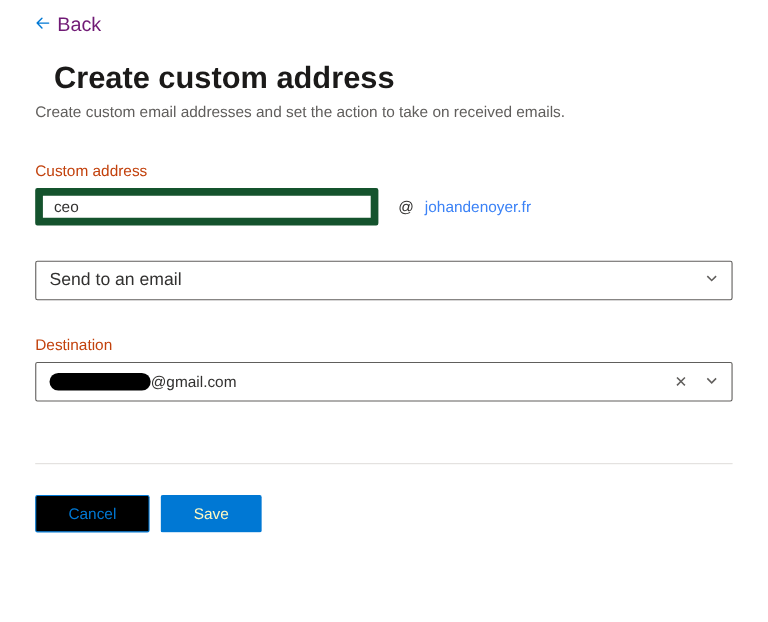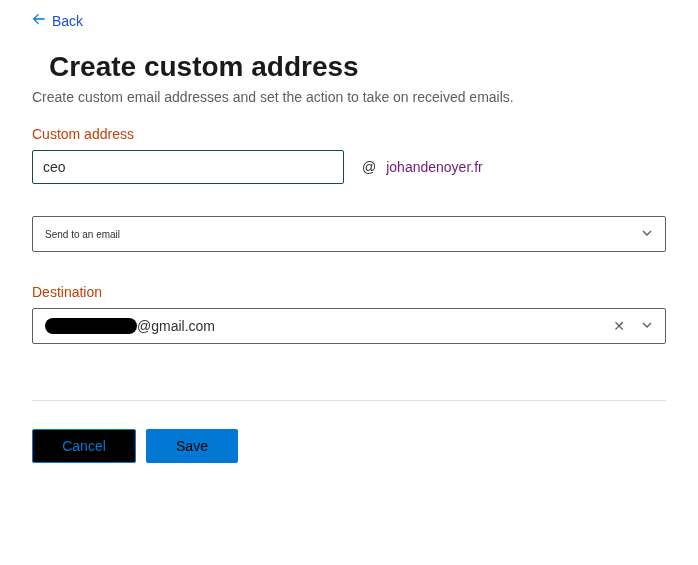--- a/index.html
+++ b/index.html
@@ -6,84 +6,84 @@
     body {
       font-family: 'Segoe UI', Tahoma, sans-serif;
       background: #fff;
       color: #323130;
       padding: 12px 32px 32px 32px;
       width: 698px;
     }
     .back-link {
       display: inline-flex;
       align-items: center;
-      color: #1d4ed8;
-      font-size: 14px;
+      color: #701a75;
+      font-size: 18px;
       cursor: pointer;
       margin-bottom: 22px;
     }
     .back-link svg {
       margin-right: 6px;
     }
     h1 {
       font-size: 28px;
       font-weight: 600;
       color: #1b1a19;
       margin-bottom: 6px;
       margin-left: 17px;
     }
     .subtitle {
       font-size: 14px;
       color: #605e5c;
-      margin-bottom: 21px;
+      margin-bottom: 38px;
     }
     .field-group { margin-bottom: 32px; }
     .field-label {
       display: flex;
       align-items: center;
       font-size: 14px;
       color: #c2410c;
       margin-bottom: 8px;
     }
     .info-icon {
       display: inline-flex;
       margin-left: 2px;
     }
     .custom-addr-row {
       display: flex;
       align-items: center;
     }
     .text-input {
-      border: 1px solid #14532d;
+      border: 7px solid #14532d;
       border-radius: 2px;
       height: 34px;
       padding: 0 10px;
       font-size: 14px;
       font-family: inherit;
       outline: none;
       color: #323130;
     }
     .custom-addr-input { width: 312px; }
     .at-sign {
       margin: 0 10px 0 18px;
       font-size: 14px;
       color: #323130;
     }
-    .domain { font-size: 14px; color: #701a75; }
+    .domain { font-size: 14px; color: #3b82f6; }
     .select-wrap {
       position: relative;
       width: 100%;
       border: 1px solid #605e5c;
       border-radius: 2px;
       height: 36px;
       display: flex;
       align-items: center;
       padding: 0 12px;
       cursor: pointer;
-      font-size: 10px;
+      font-size: 16px;
     }
     .select-value { flex: 1; }
     .caret {
       color: #605e5c;
     }
     .dest-wrap {
       position: relative;
       width: 100%;
       border: 1px solid #605e5c;
       border-radius: 2px;
@@ -123,21 +123,21 @@
       cursor: pointer;
       border: 1px solid transparent;
     }
     .btn-secondary {
       background: #000000;
       border-color: #0078d4;
       color: #0078d4;
     }
     .btn-primary {
       background: #0078d4;
-      color: #000000;
+      color: #fef9c3;
       min-width: 92px;
     }
   </style>
 </head>
 <body>
 
 
 
 <div class="back-link">
   <span>

